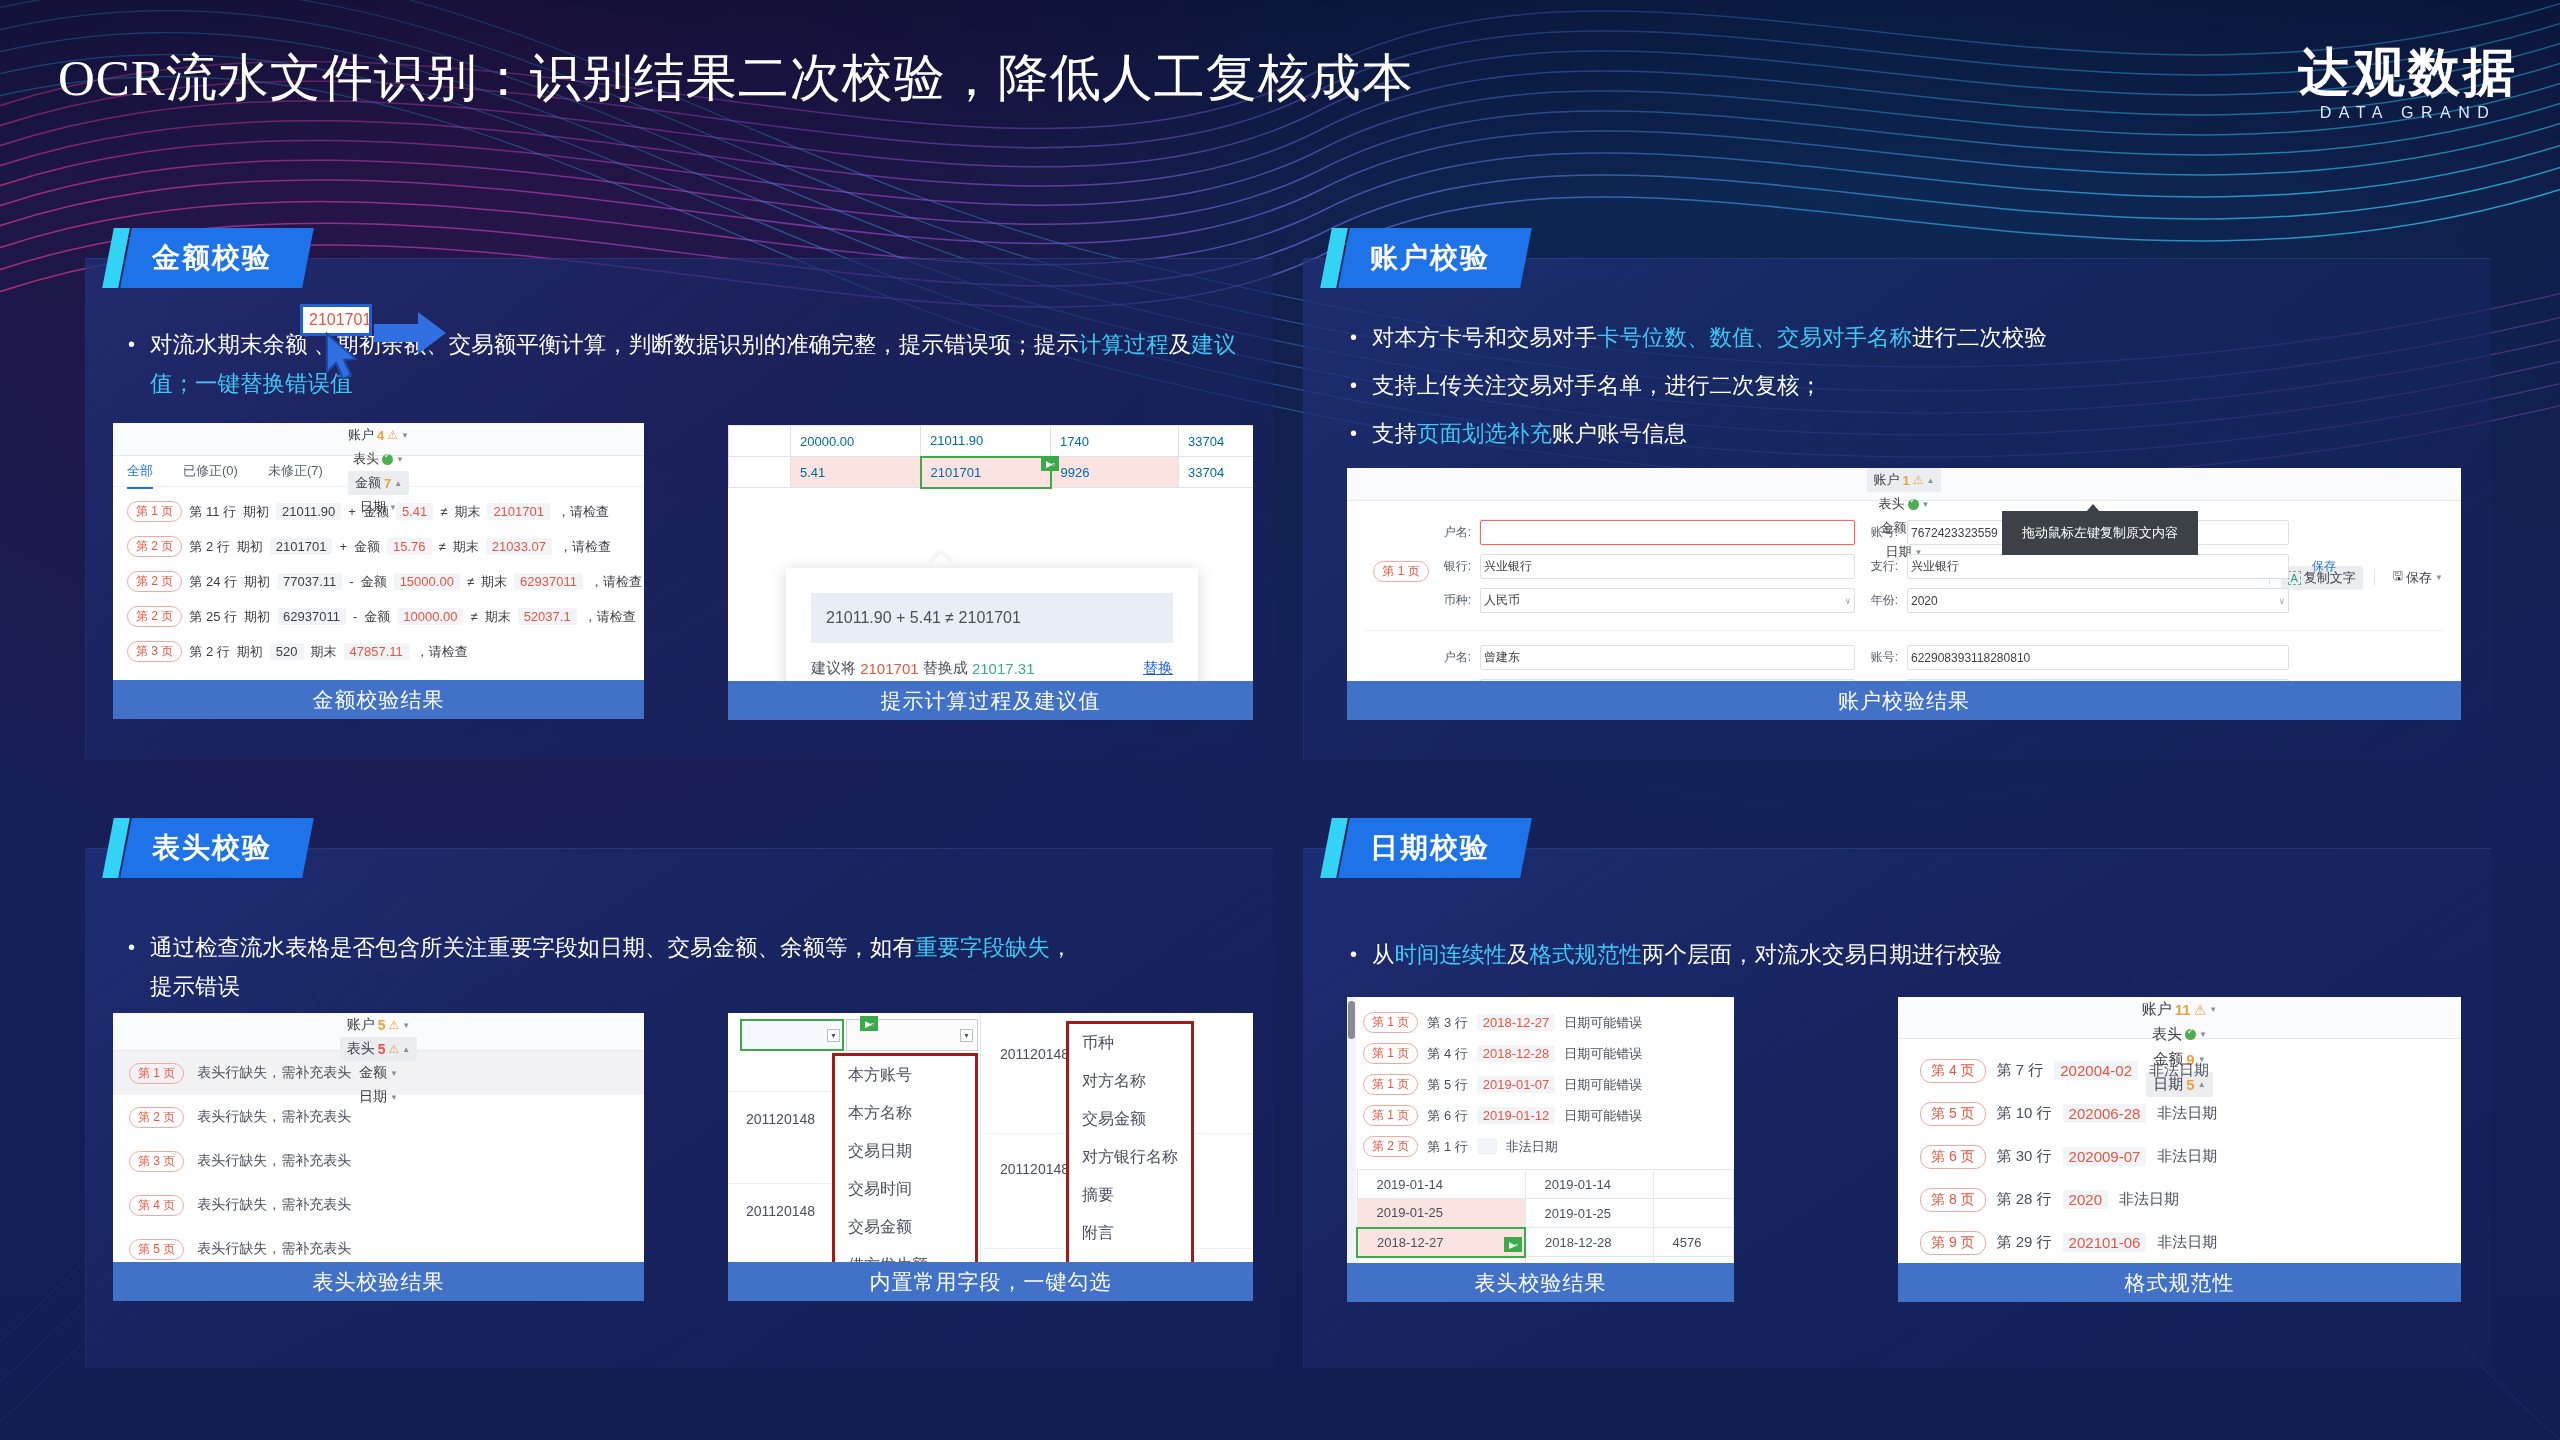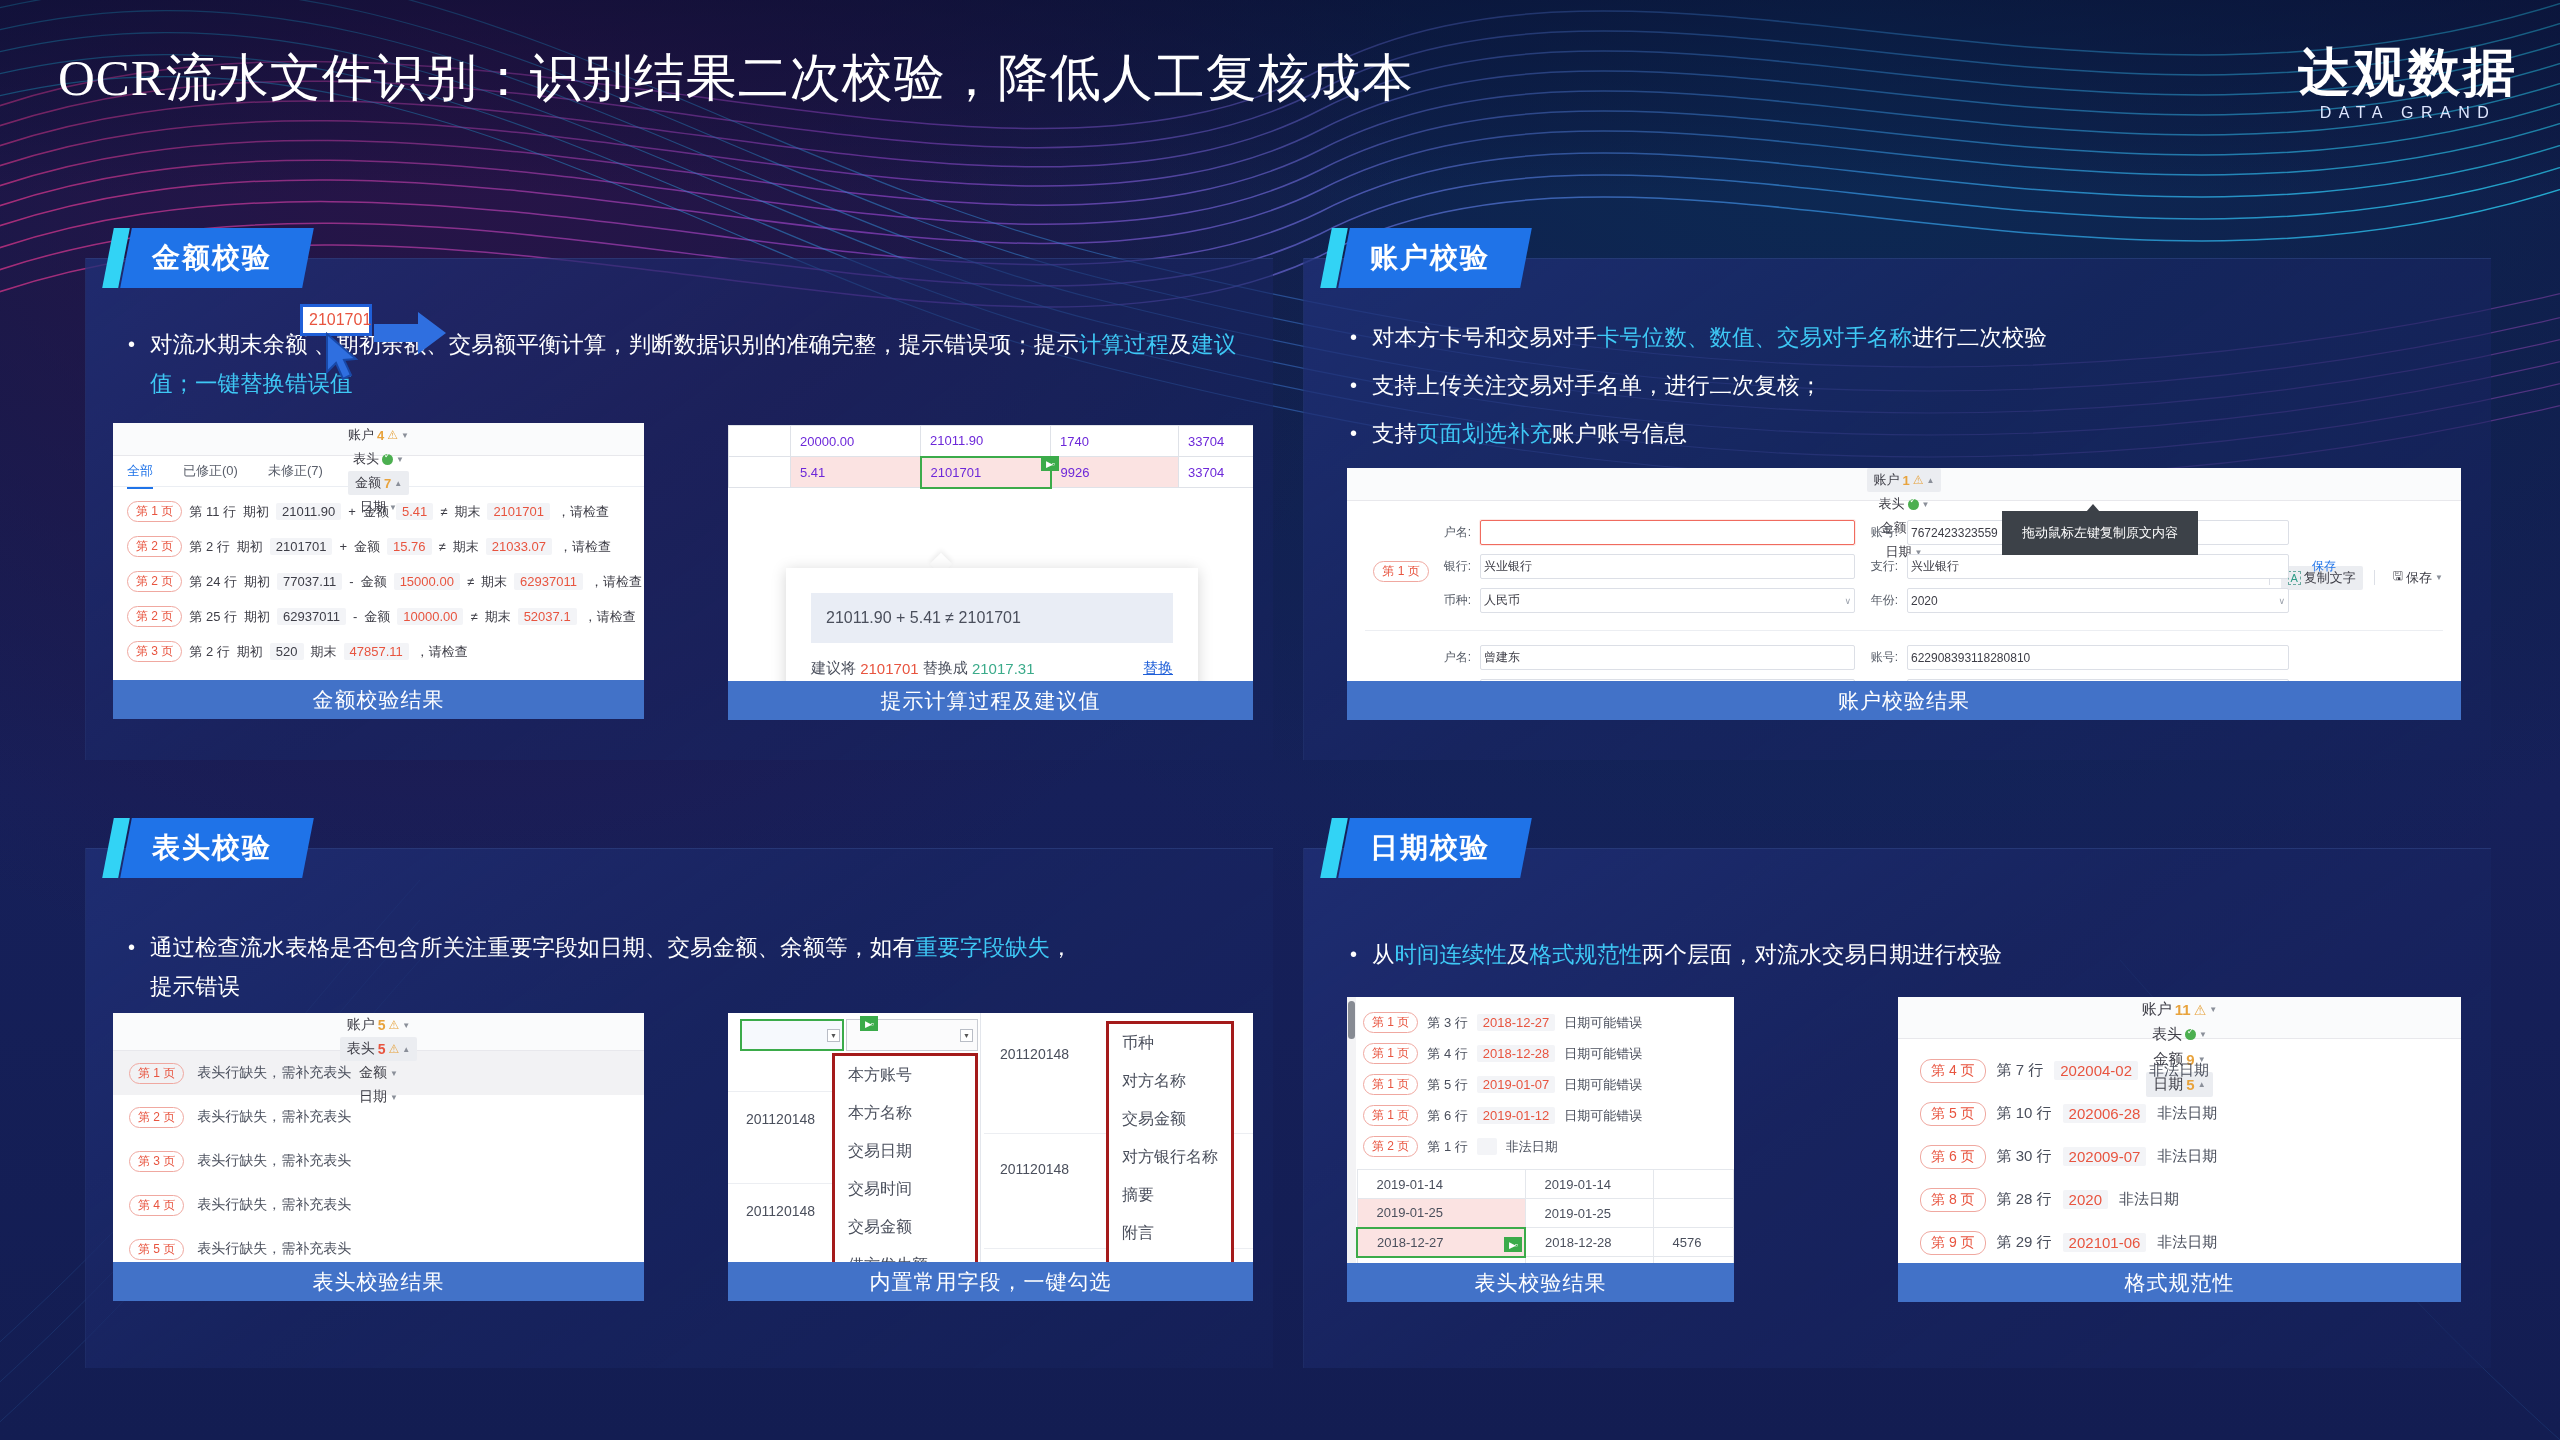--- a/index.html
+++ b/index.html
@@ -103,21 +103,21 @@
       height:2px; background:#1f73e8; }
   #cursor { position:absolute; z-index:12; left:323px; top:332px; }
   #editbox { position:absolute; z-index:11; left:300px; top:304px; width:72px; height:32px;
       border:3px solid #1f5fd8; background:#fff; display:flex; align-items:center; }
   #editbox span{ color:#e8543f; font-size:16px; padding-left:6px; }
   #arrow { position:absolute; z-index:9; left:374px; top:308px; }
 
   
   #shot2 { left:728px; top:425px; width:525px; height:295px; }
   #shot2 table { border-collapse:collapse; width:600px; font-size:13px; }
-  #shot2 td { border:1px solid #dfe2e8; height:31px; padding:0 9px; color:#6d28d9; }
+  #shot2 td { border:1px solid #dfe2e8; height:31px; padding:0 9px; color:#0369a1; }
   .greencell { border:2px solid #3bab4a !important; background:#fbe3e2 !important; }
   .pinkcell { background:#fbe3e2; }
   .gicon { width:18px; height:15px; background:#3bab4a; display:inline-flex;
       align-items:center; justify-content:center; color:#fff; font-size:9px; letter-spacing:-1px;}
   #pop { position:absolute; left:58px; top:143px; width:412px; height:148px;
       background:#fff; box-shadow:0 2px 14px rgba(0,0,0,.17); }
   #pop .eq { margin:25px 25px 0; background:#e9edf5; height:50px; display:flex;
       align-items:center; padding-left:15px; font-size:16px; color:#4a4f5c; }
   #pop .sug { margin:16px 25px 0; display:flex; align-items:center; font-size:15px; color:#4a4f5c; }
   #pop .sug .g { color:#3bab8a; }
@@ -648,21 +648,21 @@
     <div>本方账号</div>
     <div>本方名称</div>
     <div>交易日期</div>
     <div>交易时间</div>
     <div>交易金额</div>
     <div>借方发生额</div>
     <div>贷方发生额</div>
 
   </div>
 
-  <div class="redlist" style="left:378px;top:8px;width:128px;">
+  <div class="redlist" style="left:338px;top:8px;width:128px;">
     <div>币种</div>
     <div>对方名称</div>
     <div>交易金额</div>
     <div>对方银行名称</div>
     <div>摘要</div>
     <div>附言</div>
     <div>流水号</div>
   </div>
 </div>
 <div class="capbar cap5">

